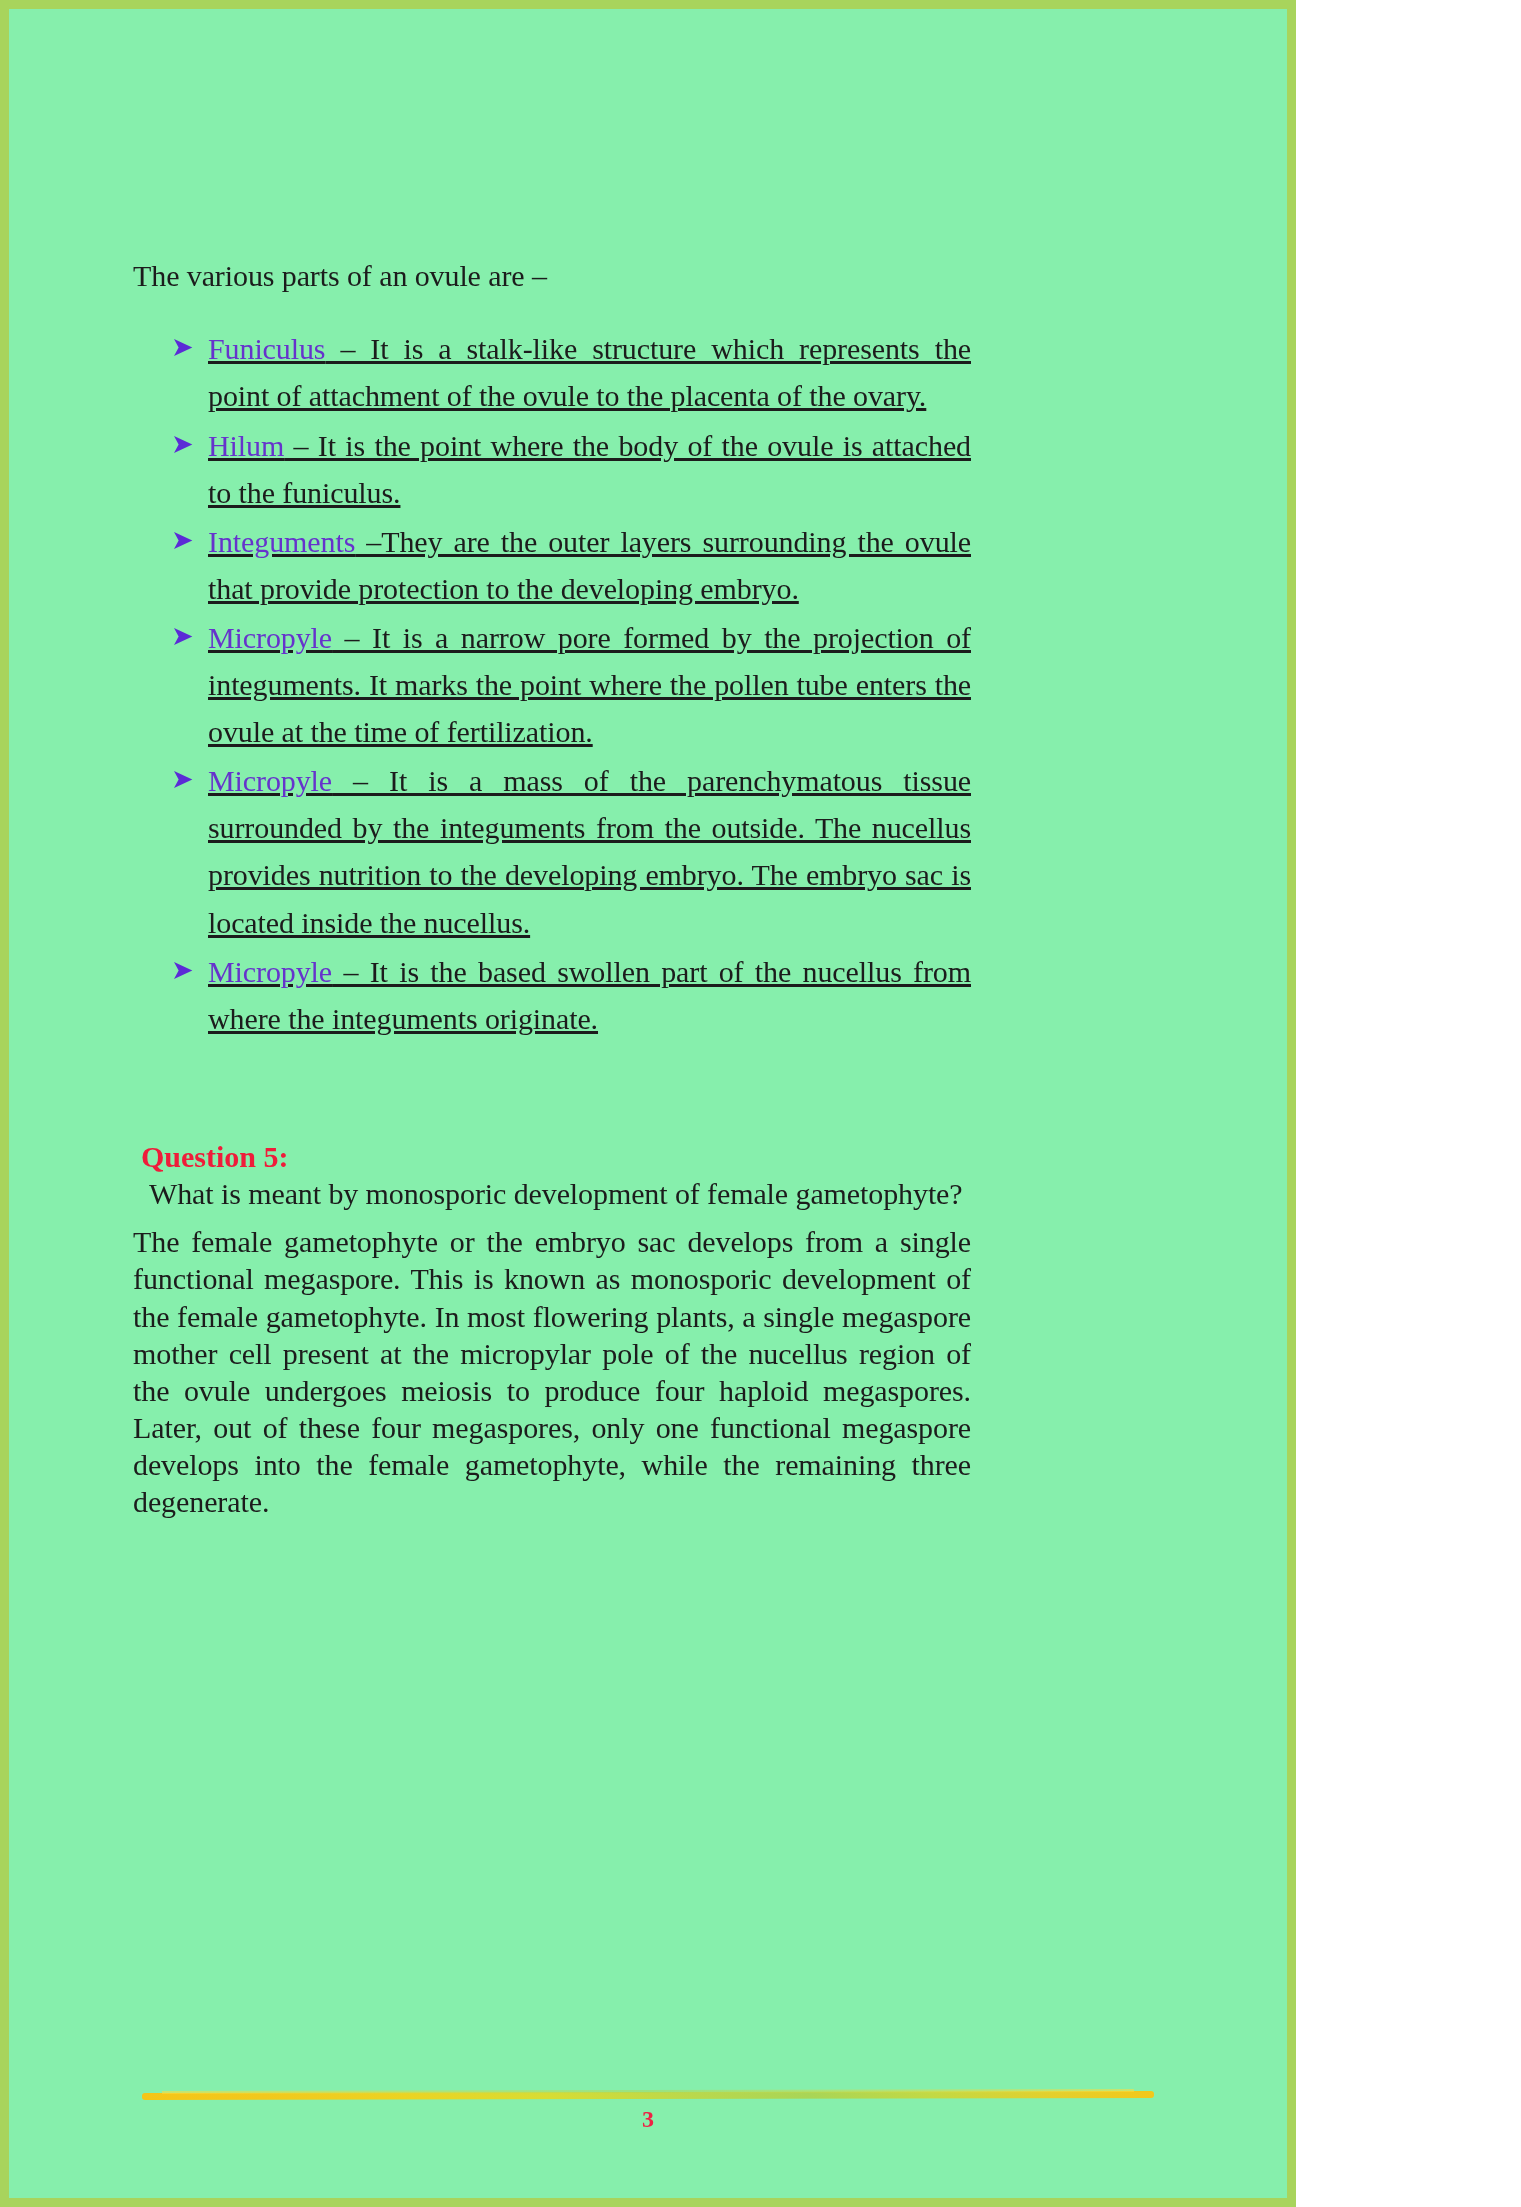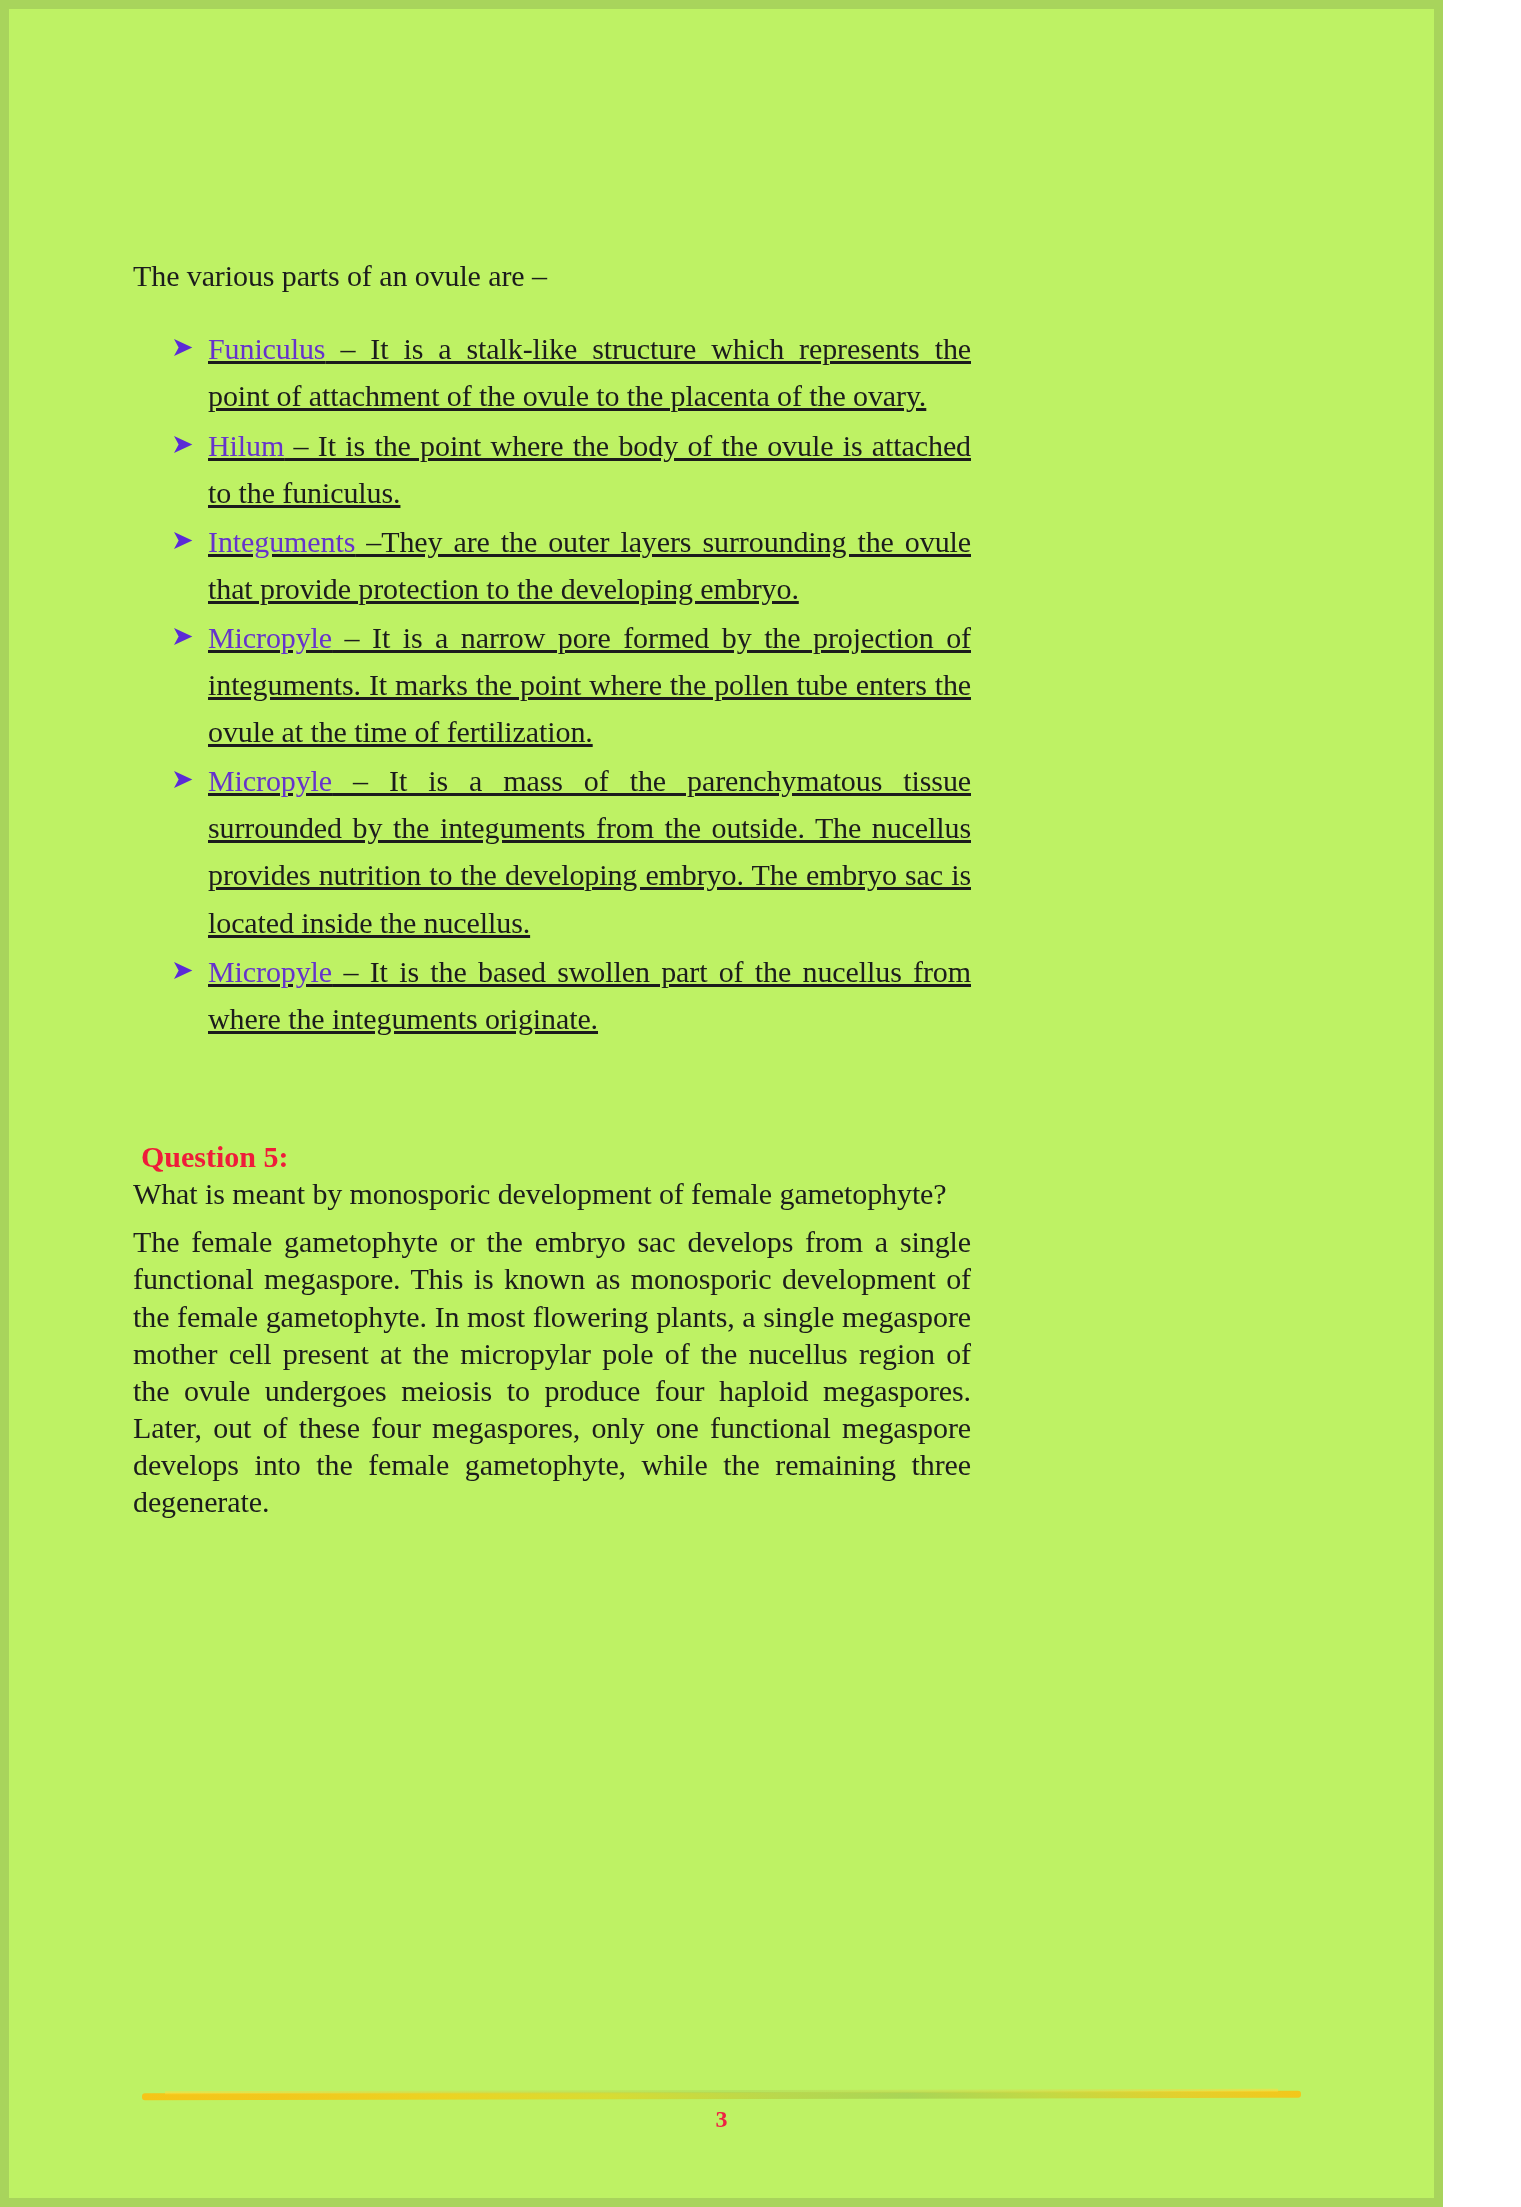--- a/index.html
+++ b/index.html
@@ -2,23 +2,23 @@
 <html><head>
 <meta charset="utf-8">
 <style>
   html, body {
     margin: 0;
     padding: 0;
     background: #ffffff;
   }
   .page {
     position: relative;
-    width: 1443px;
+    width: 1296px;
     height: 2207px;
-    background: #bef264;
+    background: #86efac;
     box-sizing: border-box;
     border: 9px solid #a8d45c;
     overflow: hidden;
     font-family: "Liberation Serif", "DejaVu Serif", serif;
   }
   .content {
     position: absolute;
     left: 124px;
     top: 218px;
     width: 838px;
@@ -74,20 +74,21 @@
     font-weight: bold;
     color: #ef1c3a;
     line-height: 1.24;
     margin-left: 8px;
   }
   .q-text {
     font-size: 30px;
     color: #1c1c1c;
     line-height: 1.24;
     letter-spacing: -0.1px;
+    margin-left: 16px;
   }
   .a-head {
     font-size: 30px;
     font-weight: bold;
     color: #1e7a3c;
     line-height: 1.24;
   }
   .a-text {
     font-size: 30px;
     color: #1c1c1c;

